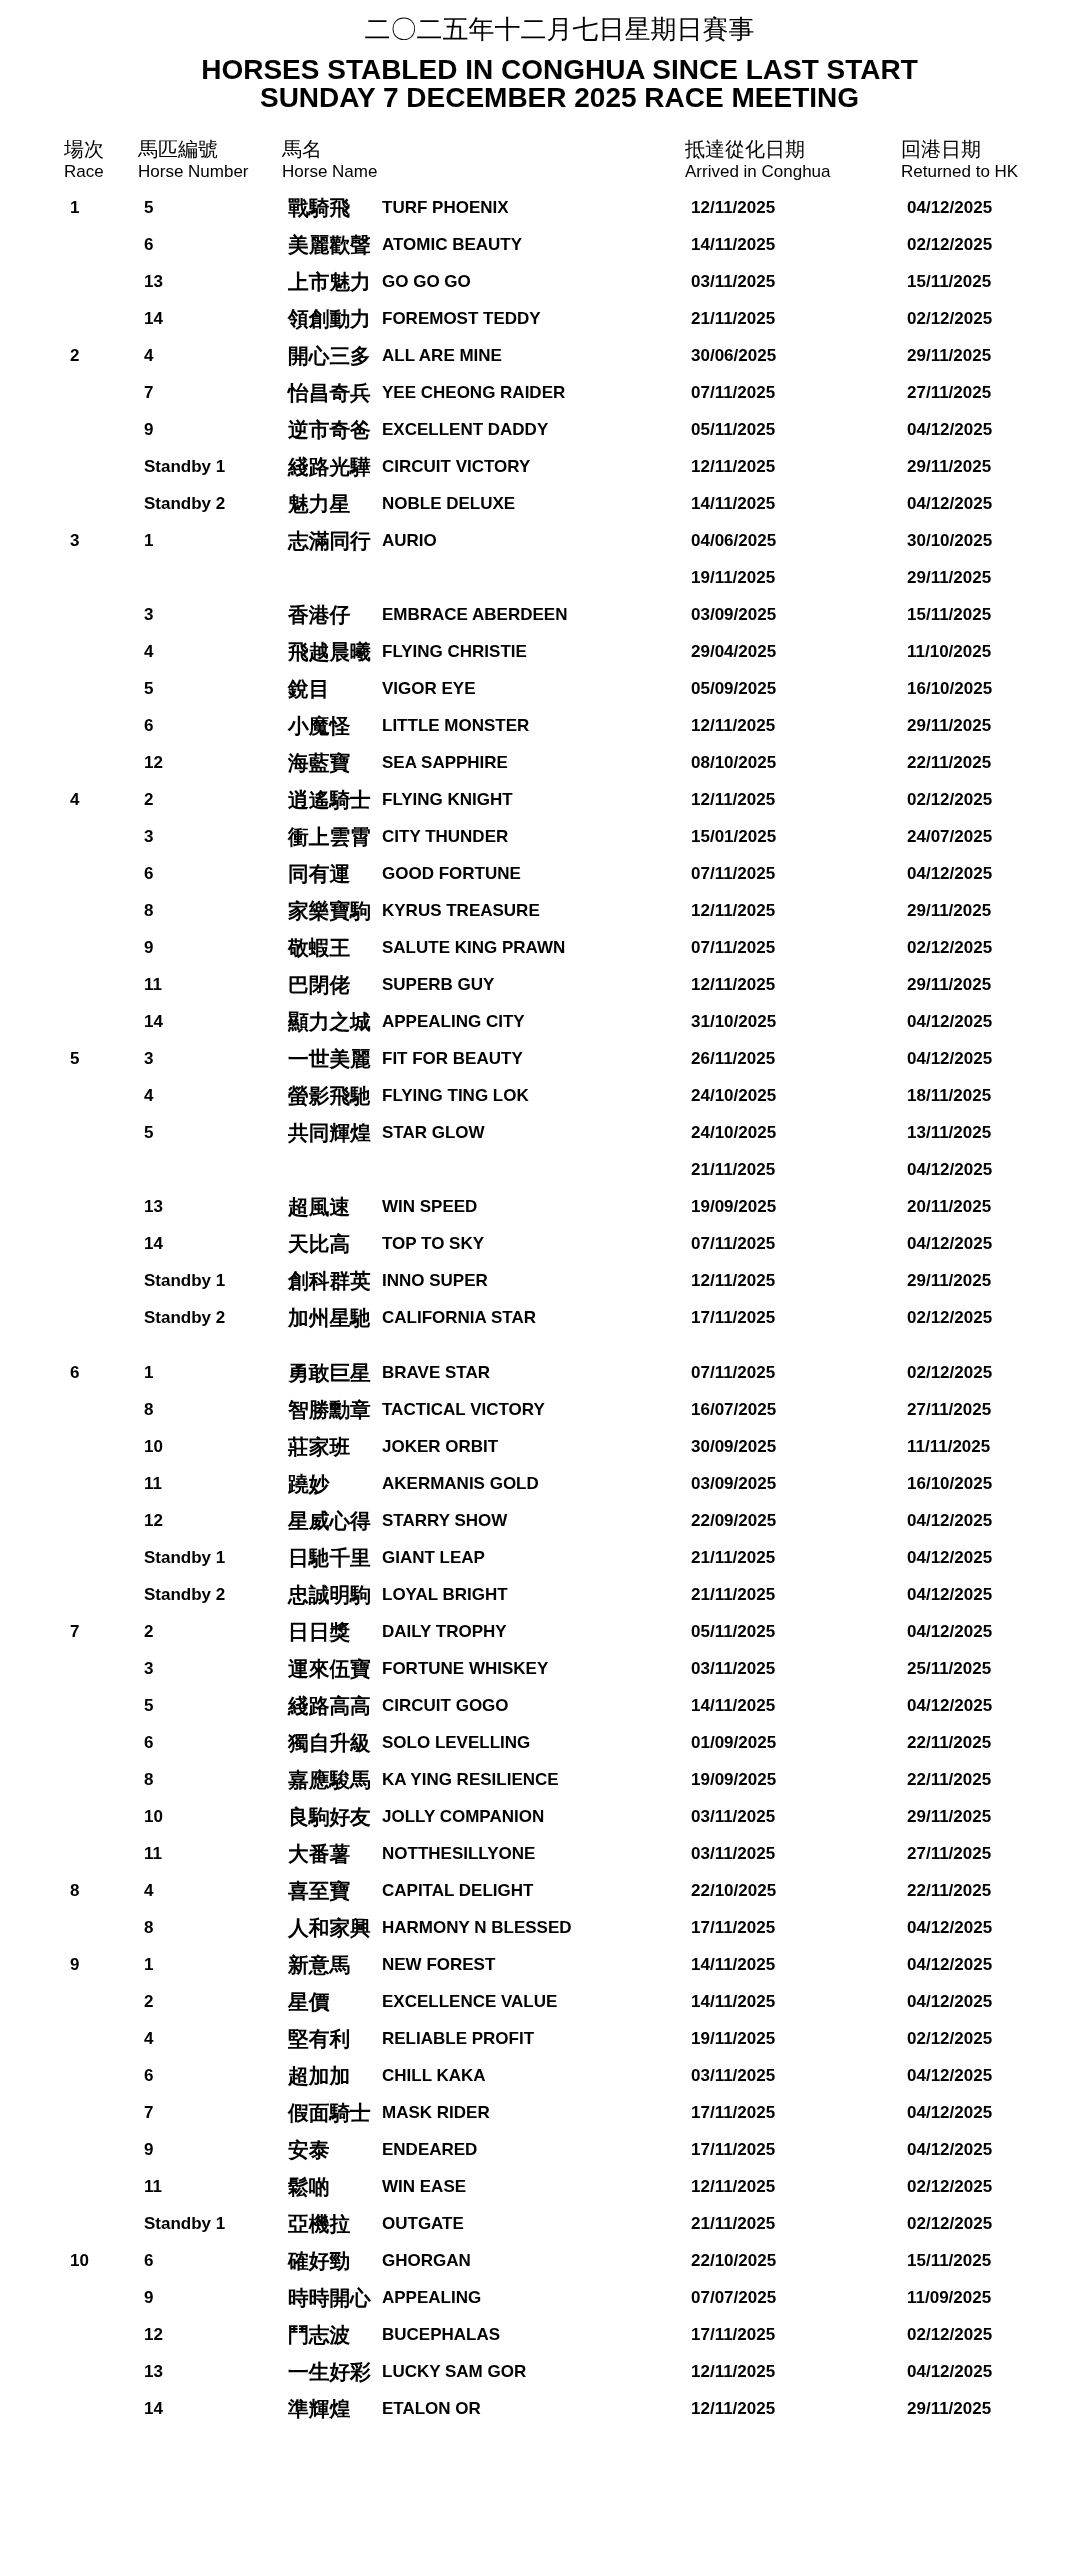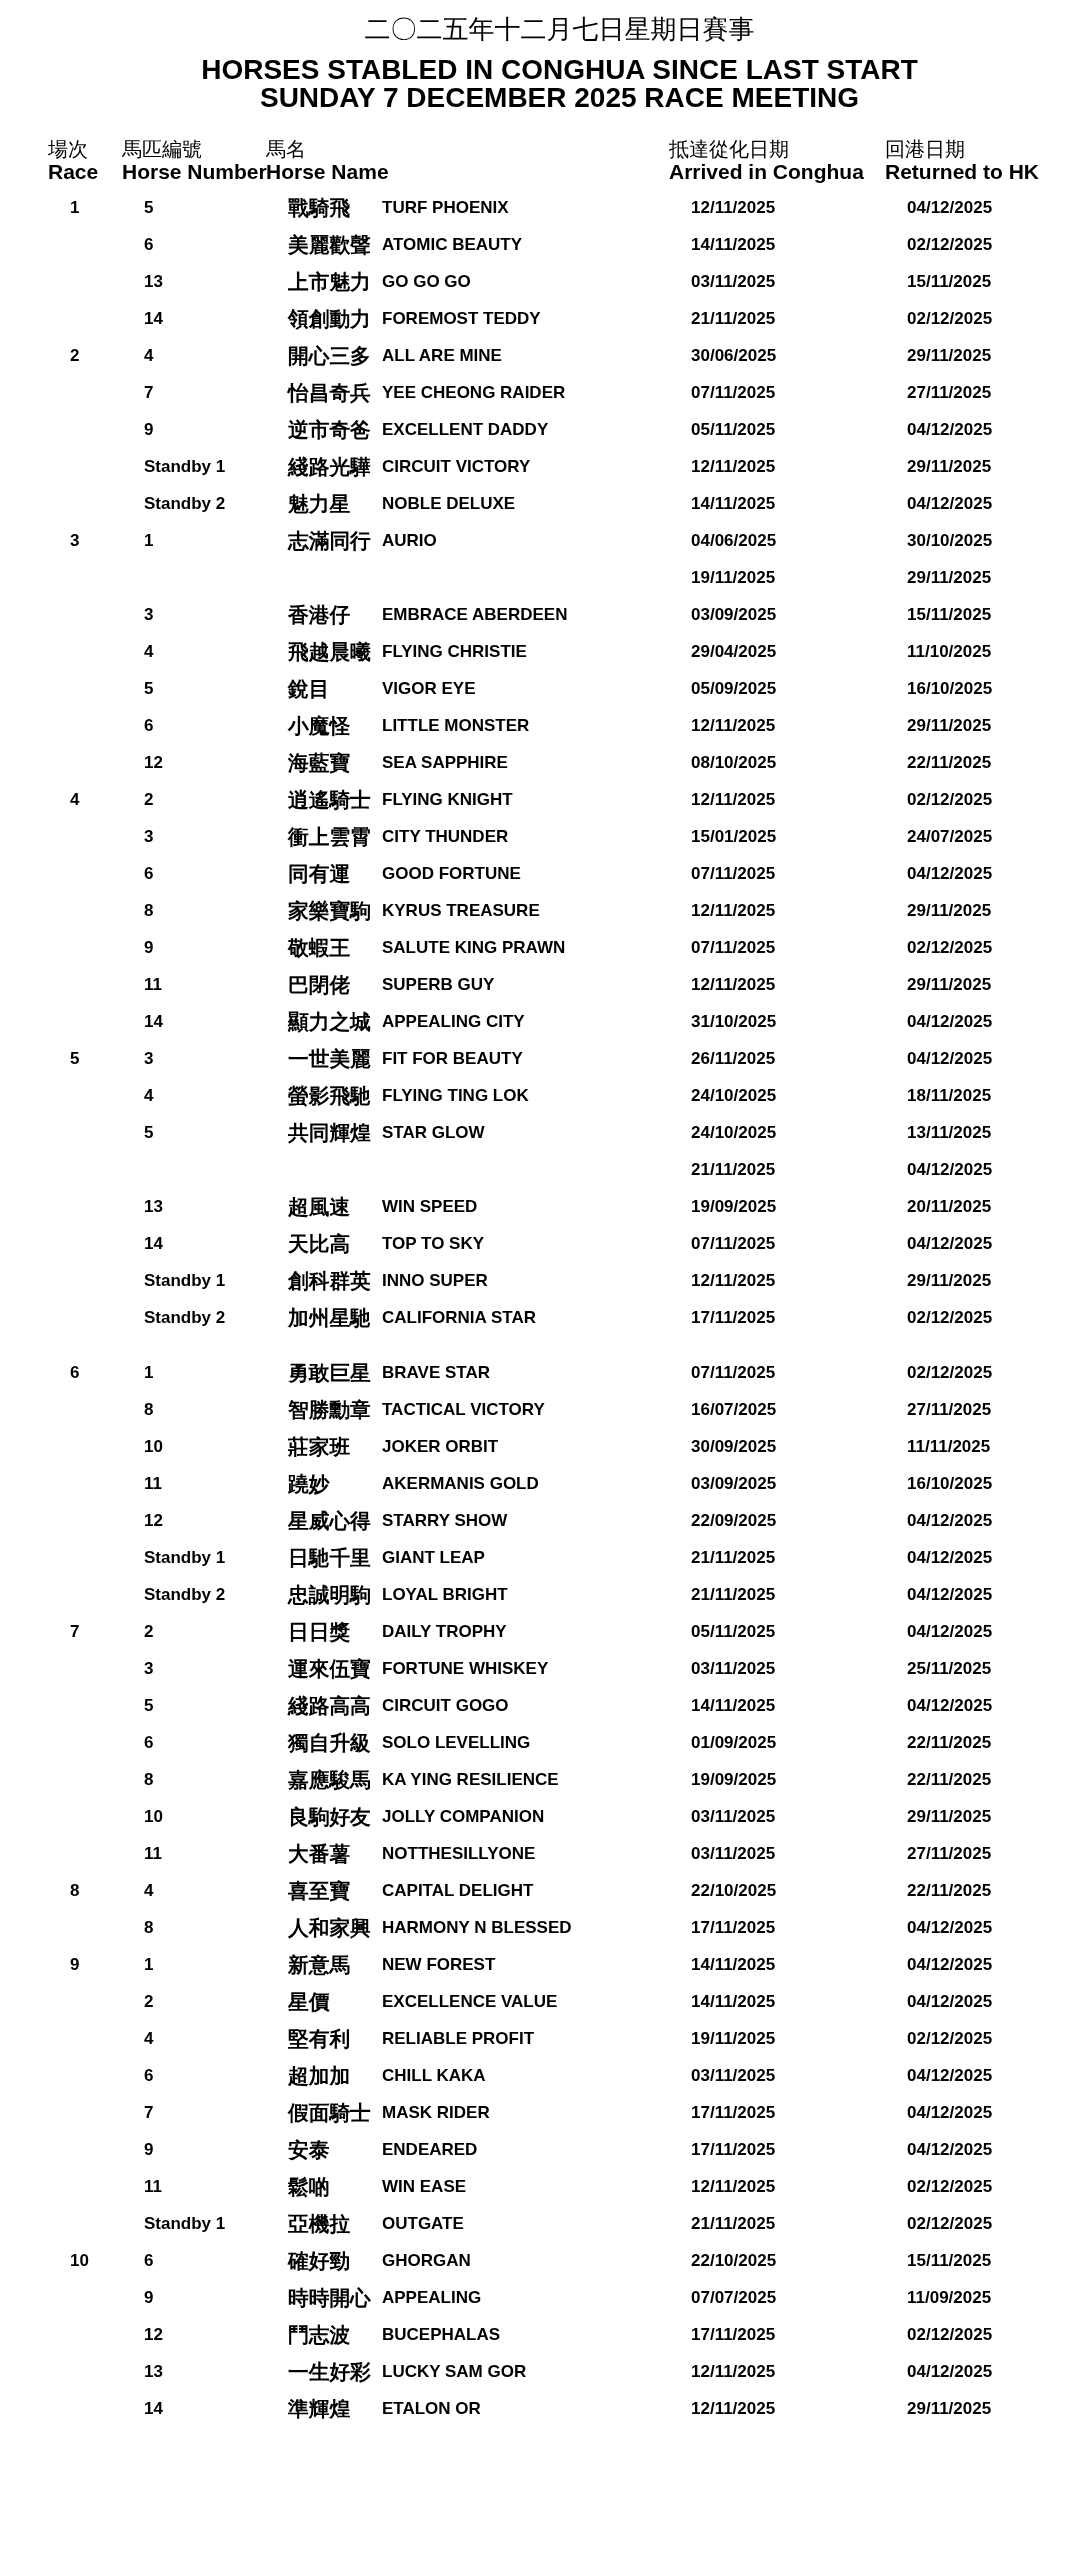--- a/index.html
+++ b/index.html
@@ -16,27 +16,27 @@
   
   .titles { text-align: center; white-space: nowrap; margin-left: 40px; }
   .title-zh { font-size: 26px; line-height: 31px; font-weight: normal; }
   .titles-en { margin-top: 10.8px; }
   .title-en { font-size: 28px; line-height: 28px; font-weight: bold; }
 
   
   .thead {
     display: grid;
     grid-template-columns: 74px 144px 403px 216px auto;
-    padding-left: 48px;
+    padding-left: 64px;
     margin-top: 25px;
     white-space: nowrap;
   }
   .th { overflow: visible; }
   .zh-h { font-size: 20px; line-height: 24px; font-weight: normal; }
-  .en-h { font-size: 21px; line-height: 21.6px; font-weight: bold; }
+  .en-h { font-size: 17px; line-height: 21.6px; font-weight: normal; }
 
   .tbody { margin-top: 7.2px; }
   .row {
     display: grid;
     grid-template-columns: 74px 144px 94px 309px 216px auto;
     padding-left: 70px;
     height: 37px;
     align-items: center;
     white-space: nowrap;
   }

